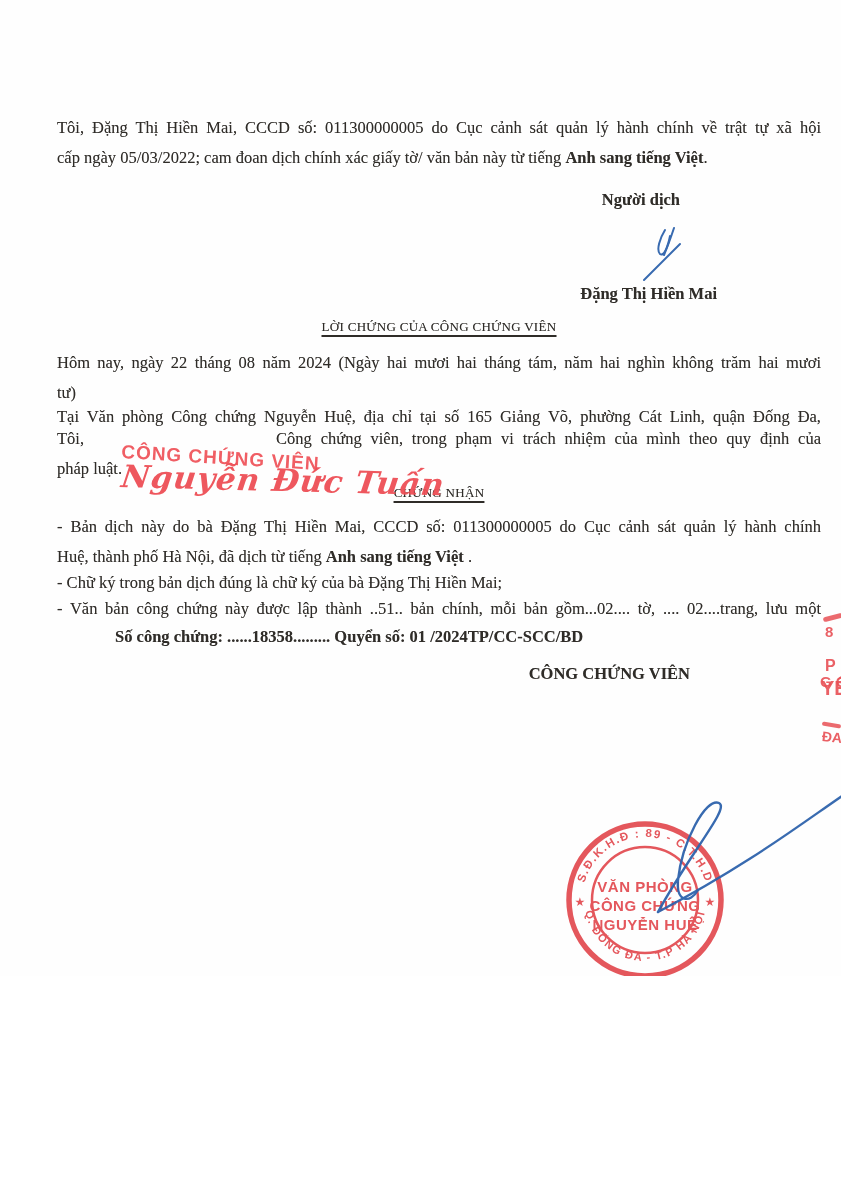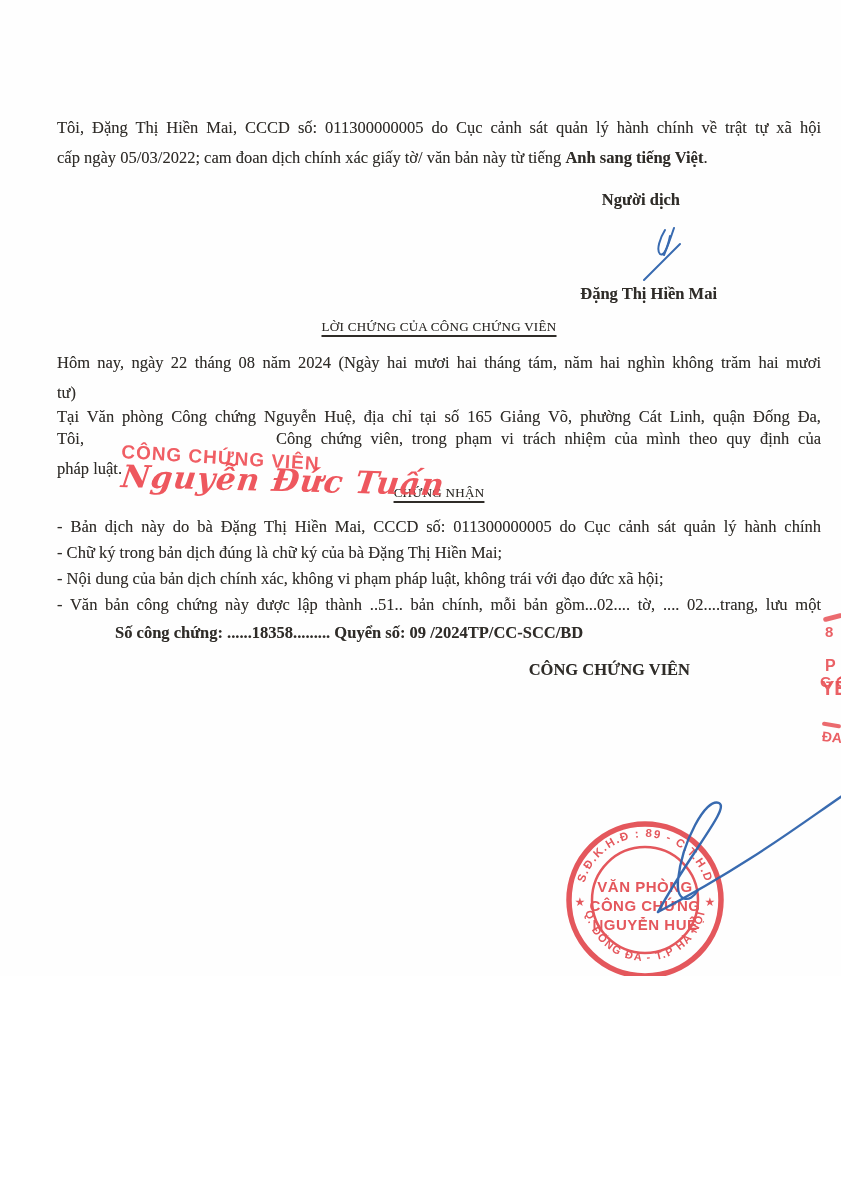--- a/index.html
+++ b/index.html
@@ -91,30 +91,30 @@
 
     <div id="p-toi">
       <div class="line"><span>Tôi,</span><span class="toi-gap"></span><span>Công chứng viên, trong phạm vi trách nhiệm của mình theo quy định của</span></div>
       <div class="line last">pháp luật.</div>
     </div>
 
     <div id="h-chungnhan" class="heading center">CHỨNG NHẬN</div>
 
     <div id="b1">
       <div class="line">- Bản dịch này do bà Đặng Thị Hiền Mai, CCCD số: 011300000005 do Cục cảnh sát quản lý hành chính</div>
+      <div class="line last"><span>Huệ, thành phố Hà Nội, đã dịch từ tiếng </span><b class="b">Anh sang tiếng Việt</b><span> .</span></div>
     </div>
 
     <div id="b2" class="single">- Chữ ký trong bản dịch đúng là chữ ký của bà Đặng Thị Hiền Mai;</div>
-    <div id="b3" class="single">- Nội dung của bản dịch chính xác, không vi phạm pháp luật, không trái với đạo đức xã hội;</div>
 
     <div id="b4">
       <div class="line"> - Văn bản công chứng này được lập thành  ..51..   bản chính, mỗi bản gồm...02.... tờ, .... 02....trang, lưu một</div>
     </div>
 
-    <div id="p-registry">Số công chứng: ......18358......... Quyển số: 09 /2024TP/CC-SCC/BD</div>
+    <div id="p-registry">Số công chứng: ......18358......... Quyển số: 01 /2024TP/CC-SCC/BD</div>
 
     <div id="p-notary-title" class="right">CÔNG CHỨNG VIÊN</div>
   </div>
 
   <svg id="sig-top" class="abs" width="64" height="62" viewBox="0 0 64 62">
     <g fill="none" stroke="#2e63ac" stroke-width="2" stroke-linecap="round" opacity="
 .95">
       <path d="M 27,6 C 22,14 18,26 22,30 C 26,33 30,22 32,12"></path>
       <path d="M 36,4 C 33,13 29,24 26,31"></path>
       <path d="M 6,56 L 42,20"></path>

